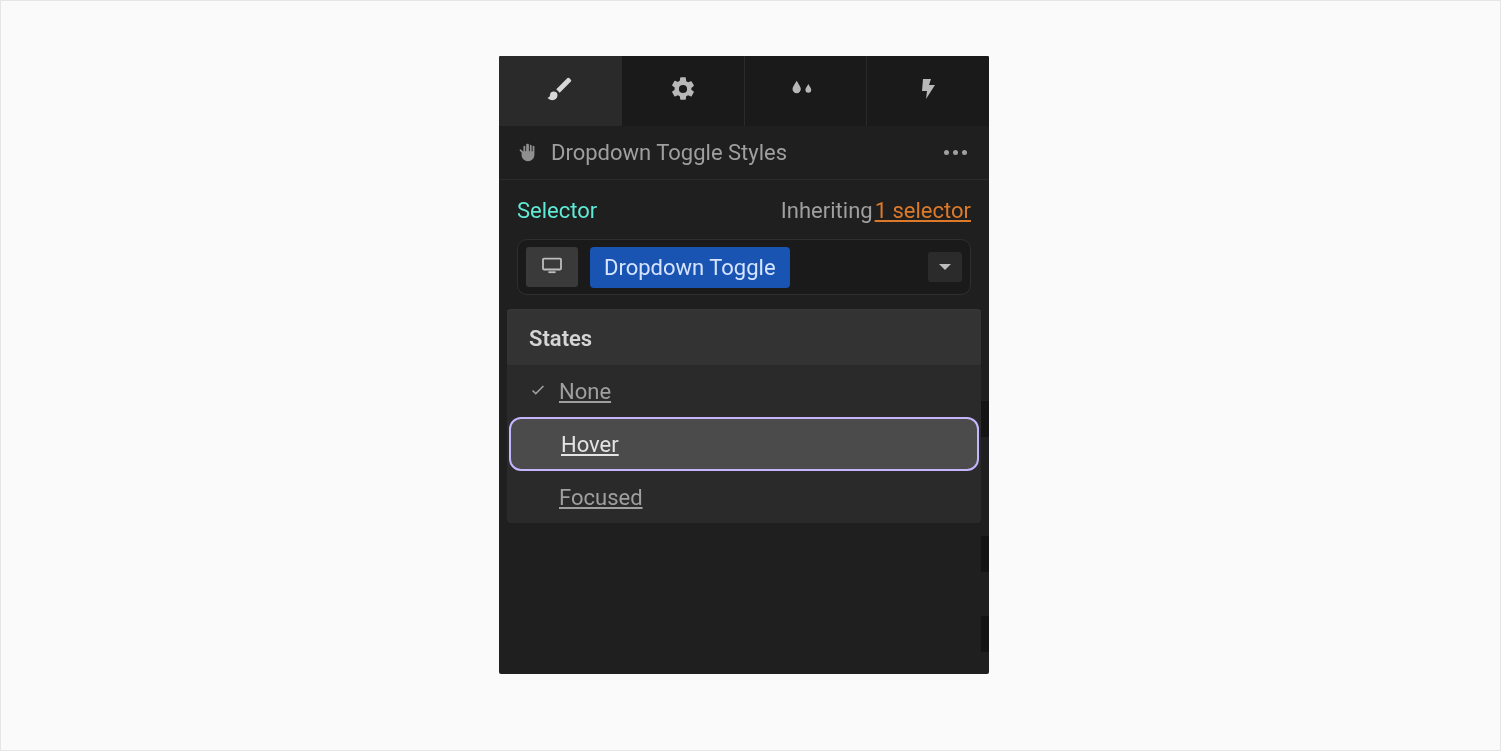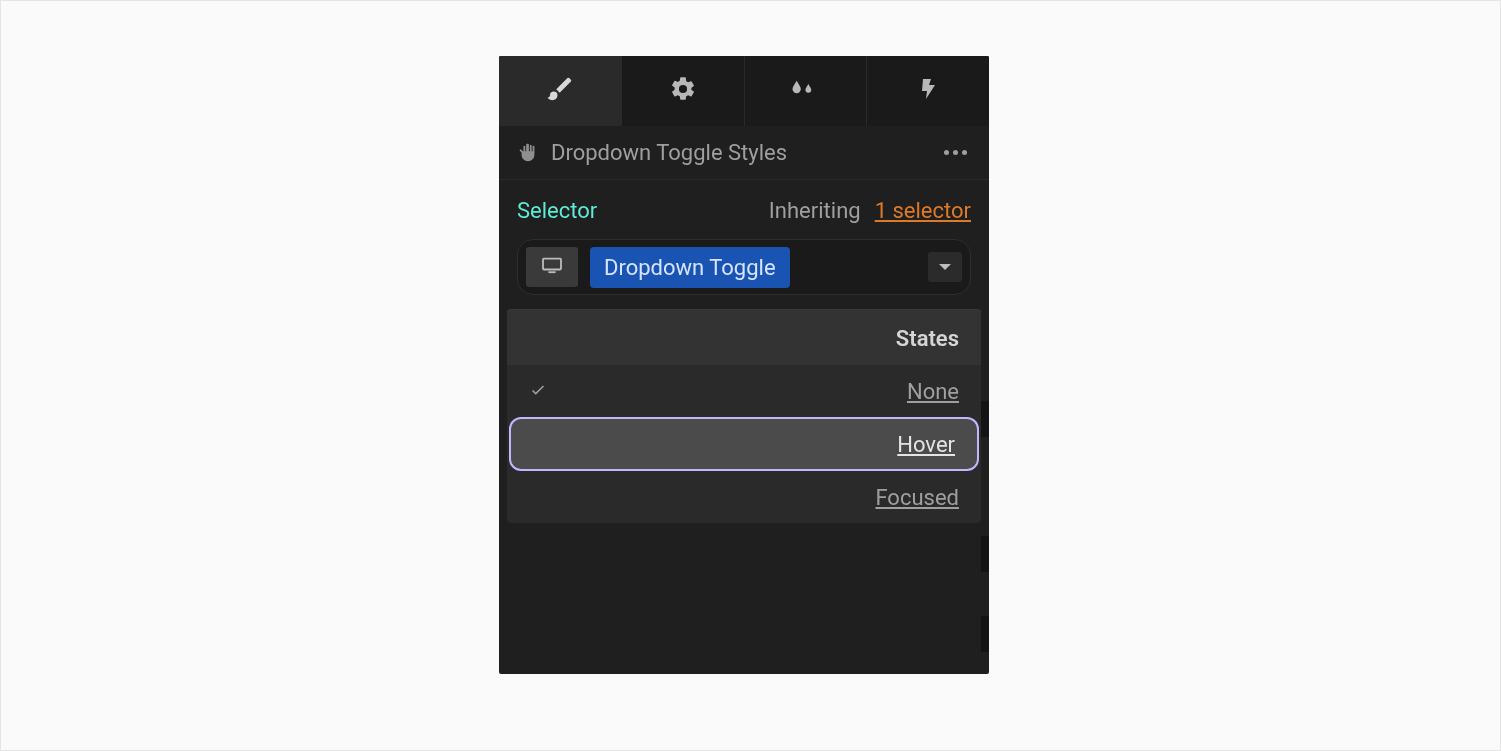--- a/index.html
+++ b/index.html
@@ -77,31 +77,31 @@
   }
 
   
   .selector-row {
     display: flex;
     align-items: center;
     padding: 18px 18px 10px 18px;
     font-size: 22px;
   }
   .selector-row .label { color: #5eead4; flex: 1; }
-  .selector-row .inh-label { color: #9f9f9f; margin-right: 14px; }
+  .selector-row .inh-label { color: #9f9f9f; margin-right: 2px; }
   .selector-row .inh-count { color: #dd7a2a; text-decoration: underline; }
 
   .selector-field {
     margin: 6px 18px 14px 18px;
     display: flex;
     align-items: center;
     height: 54px;
     background: #1a1a1a;
     border: 1px solid #2f2f2f;
-    border-radius: 16px;
+    border-radius: 10px;
     padding: 0 8px 0 8px;
   }
   .sel-prefix {
     width: 52px; height: 40px;
     background: #3a3a3a;
     border-radius: 3px;
     margin-right: 12px;
     display:flex; align-items:center; justify-content:center;
   }
   .sel-prefix svg { fill: #bdbdbd; }
@@ -122,21 +122,20 @@
   .sel-caret svg { fill: #bdbdbd; }
 
   
   .popover {
     margin: 6px 8px 0 8px;
     background: #2a2a2a;
     border-radius: 4px;
     overflow: visible;
     position: relative;
     border-top: 1px solid #383838;
-    text-align: right;
   }
   
   .popover::before, .popover::after {
     content: '';
     position: absolute;
     right: -8px;
     width: 8px; height: 40px;
     background: #1f1f1f;
   }
   

